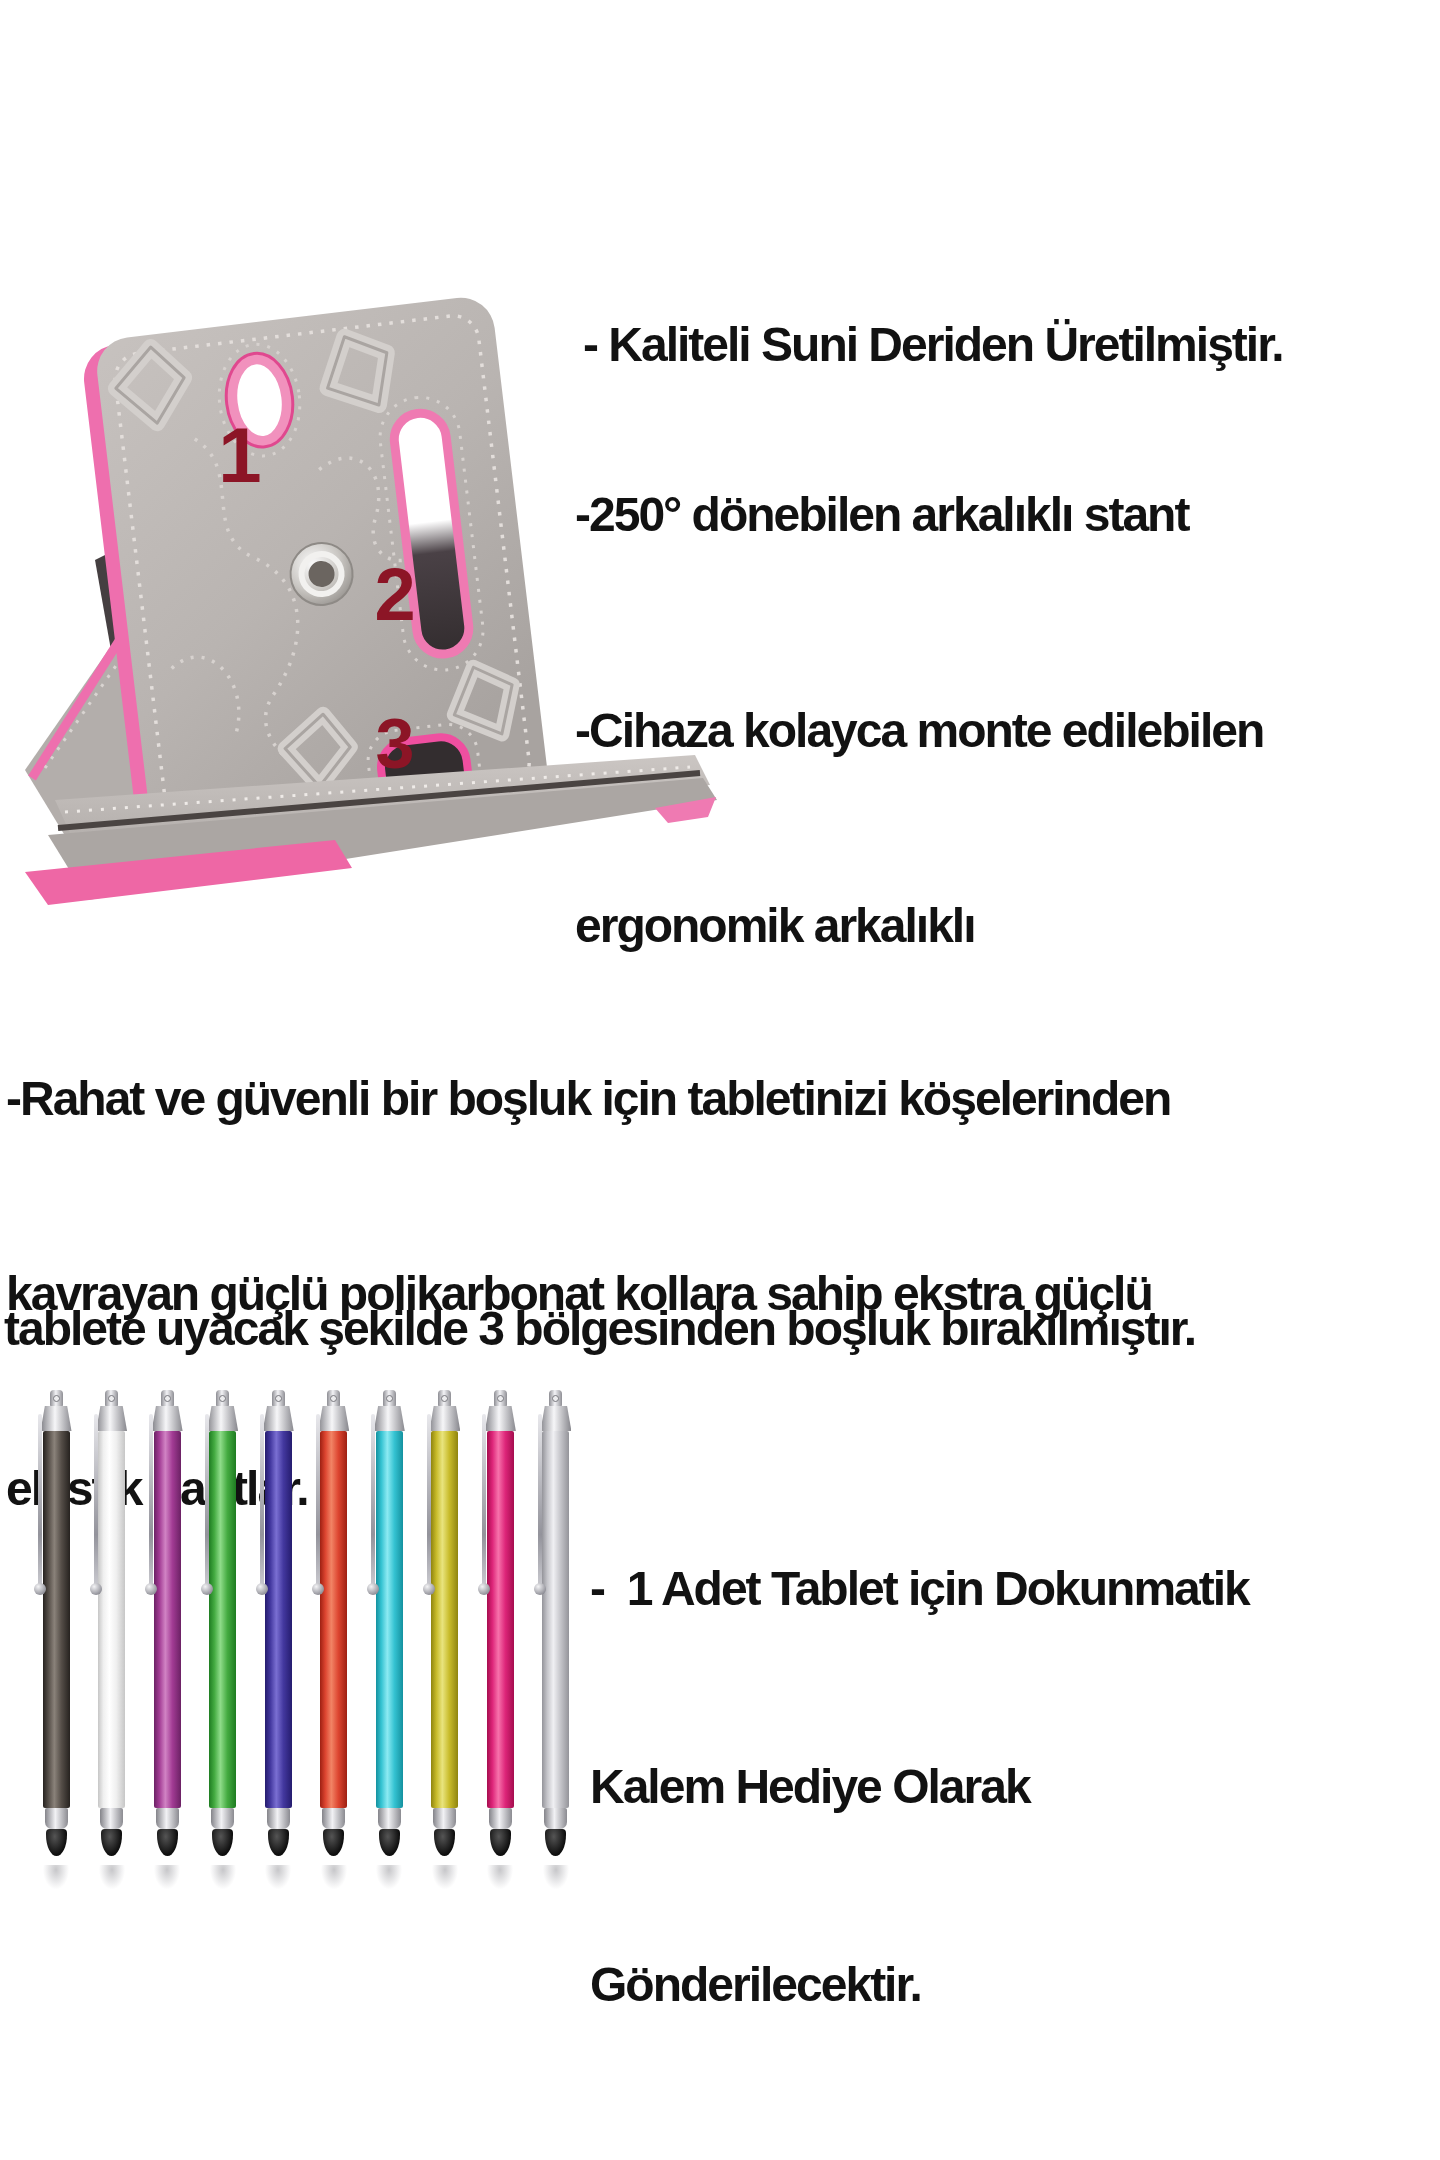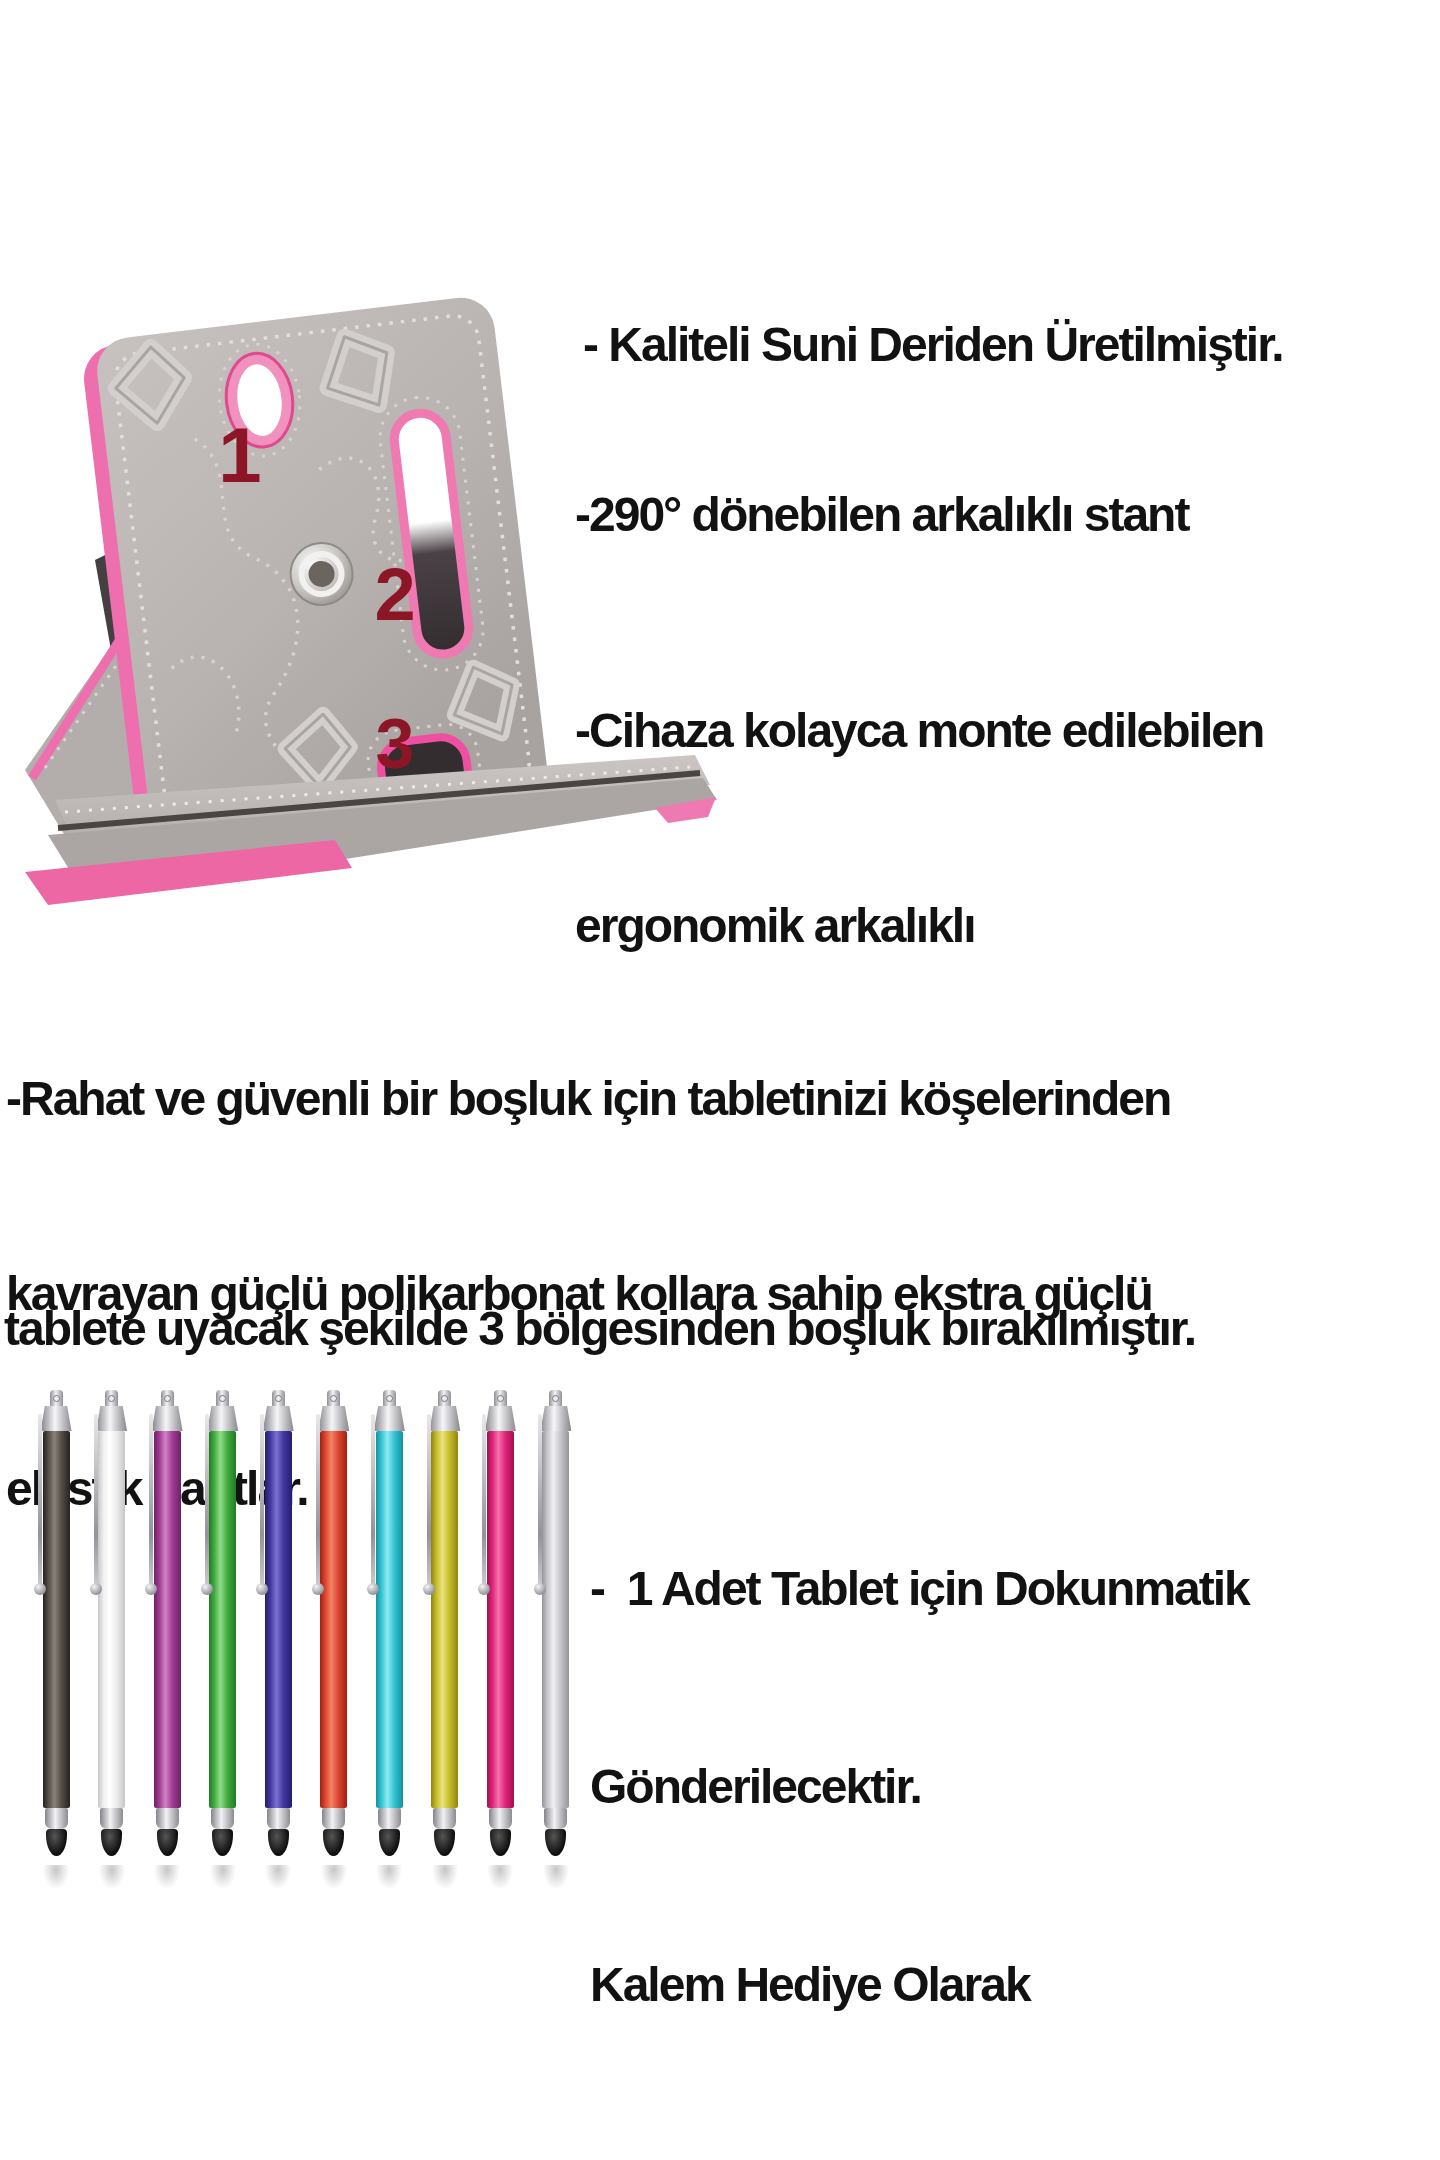--- a/index.html
+++ b/index.html
@@ -150,21 +150,21 @@
     <polygon points="48,615 703,558 717,580 88,680" fill="#aba6a3"></polygon>
     <polygon points="25,652 335,620 352,648 48,685" fill="#ee67a5"></polygon>
     <polygon points="655,588 716,577 708,597 668,603" fill="#ef7ab2"></polygon>
 
     <text x="240" y="262" font-size="78" font-weight="bold" fill="#8c1526" text-anchor="middle">1</text>
     <text x="395" y="400" font-size="74" font-weight="bold" fill="#8c1526" text-anchor="middle">2</text>
     <text x="395" y="548" font-size="70" font-weight="bold" fill="#8c1526" text-anchor="middle">3</text>
   </svg>
 
   <div class="t" style="left:583px;top:312px">- Kaliteli Suni Deriden Üretilmiştir.</div>
-  <div class="t" style="left:575px;top:482px">-290° dönebilen arkalıklı stant</div>
+  <div class="t" style="left:575px;top:482px">-250° dönebilen arkalıklı stant</div>
   <div class="t" style="left:575px;top:568px">
     <div>-Cihaza kolayca monte edilebilen</div>
     <div>ergonomik arkalıklı</div>
   </div>
 
   <div class="t" style="left:6px;top:936px">
     <div>-Rahat ve güvenli bir boşluk için tabletinizi köşelerinden</div>
     <div>kavrayan güçlü polikarbonat kollara sahip ekstra güçlü</div>
     <div>elastik bantlar.</div>
   </div>
@@ -301,17 +301,17 @@
       <div class="pen-tip"></div>
       <div class="pen-reflection"></div>
       <div class="pen-clip">
         <div class="pen-clip-ball"></div>
       </div>
     </div>
     </div>
 
   <div class="t" style="left:590px;top:1424px;line-height:66px">
     <div>-  1 Adet Tablet için Dokunmatik</div>
+    <div>Kalem Hediye Olarak</div>
     <div>Gönderilecektir.</div>
-    <div>Kalem Hediye Olarak</div>
   </div>
 
 </div>
 
 </body></html>

